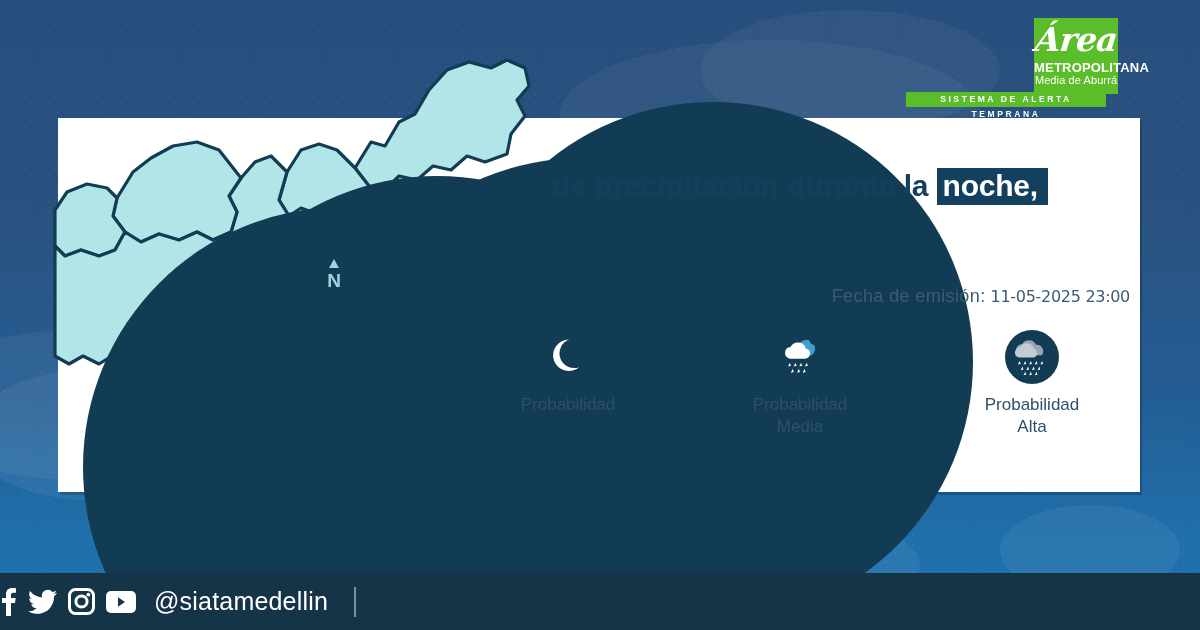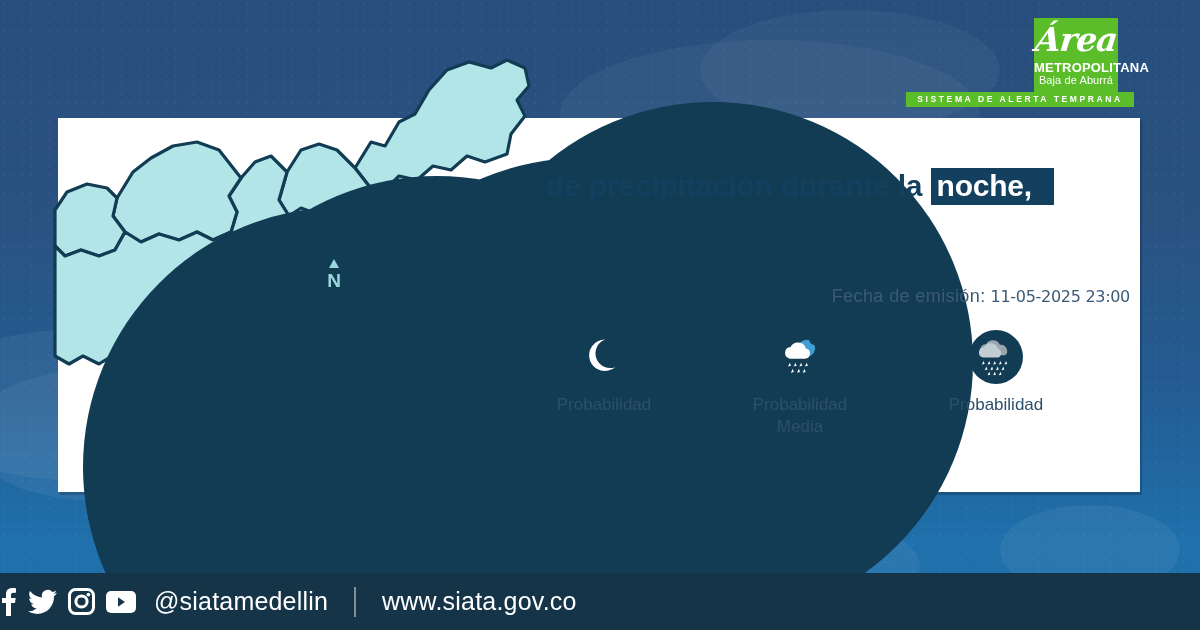--- a/index.html
+++ b/index.html
@@ -26,21 +26,21 @@
     background:#5bbd2a;color:#fff;text-align:center;
   }
   #am-script{
     font-family:"DejaVu Serif", serif;font-style:italic;font-weight:bold;
     font-size:33px;line-height:44px;letter-spacing:-1px;
     transform:skewX(-6deg);
   }
   #am-l1{font-size:13px;font-weight:bold;letter-spacing:.2px;line-height:12px;}
   #am-l2{font-size:11px;line-height:13px;letter-spacing:.1px;}
   #tagline{
-    position:absolute;left:906px;top:92px;width:228px;height:15px;
+    position:absolute;left:906px;top:92px;width:200px;height:15px;
     background:#5bbd2a;color:#fff;font-size:8.5px;font-weight:bold;
     letter-spacing:2.6px;text-align:center;line-height:15px;
   }
 
   
   #card{
     position:absolute;left:58px;top:118px;width:1082px;height:374px;
     background:#ffffff;box-shadow:2px 3px 0 rgba(0,0,0,.20);
   }
 
@@ -56,33 +56,33 @@
     border-radius:50%;background:#123c54;
   }
 
   
   #title{
     position:absolute;left:470px;top:168px;width:660px;
     text-align:center;color:#12405e;
     font-weight:bold;font-size:30px;line-height:36px;letter-spacing:-.2px;
   }
   #title .hl{
-    background:#12405e;color:#ffffff;padding:1px 22px 3px 6px;
+    background:#12405e;color:#ffffff;padding:1px 10px 3px 6px;
   }
   #fecha{
     position:absolute;left:470px;top:286px;width:660px;text-align:right;
     color:#3d5a75;font-size:18px;
   }
   #fecha .lbl{letter-spacing:.4px;}
   #fecha .val{font-family:"DejaVu Sans", sans-serif;font-size:16px;letter-spacing:-.3px;}
 
   
   #legend{
     position:absolute;left:470px;top:330px;width:660px;
-    display:flex;justify-content:center;gap:46px;
+    display:flex;justify-content:center;gap:82px;
   }
   .leg-item{width:150px;text-align:center;}
   .leg-ico{width:54px;height:54px;margin:0 auto 10px auto;}
   .leg-ico svg{display:block;width:54px;height:54px;}
   .leg-lab{color:#2d4f6b;font-size:17px;line-height:22px;}
 
   
   #footer{
     position:absolute;left:0;bottom:0;width:1200px;height:57px;
     background:#153448;display:flex;align-items:center;
@@ -104,21 +104,21 @@
   <div class="cloudsil dark" style="left:700px;top:10px;width:300px;height:120px;"></div>
   <div class="cloudsil" style="left:560px;top:495px;width:300px;height:110px;"></div>
   <div class="cloudsil" style="left:700px;top:520px;width:220px;height:90px;"></div>
   <div class="cloudsil" style="left:1000px;top:505px;width:180px;height:90px;"></div>
   <div id="dots"></div>
 
 
   <div id="am-logo">
     <div id="am-script">Área</div>
     <div id="am-l1">METROPOLITANA</div>
-    <div id="am-l2">Baja de Aburrá</div>
+    <div id="am-l2">Media de Aburrá</div>
   </div>
 
   <div id="tagline">SISTEMA DE ALERTA TEMPRANA</div>
 
   <div id="card"></div>
 
   <div id="map">
     <svg viewBox="0 0 520 520">
       <g fill="#b2e5e8" stroke="#123c54" stroke-width="3.2" stroke-linejoin="round">
 
@@ -298,20 +298,21 @@
             <path d="M25.5 32.5l-1.5 3.2 2.4-.5z"></path>
             <path d="M30.5 32.5l-1.5 3.2 2.4-.5z"></path>
             <path d="M18 37l-1.5 3.2 2.4-.5z"></path>
             <path d="M23 37l-1.5 3.2 2.4-.5z"></path>
             <path d="M28 37l-1.5 3.2 2.4-.5z"></path>
           </g>
         </svg>
       </div>
       <div class="leg-lab">
         <div>Probabilidad</div>
+        <div>Alta</div>
       </div>
     </div>
   </div>
 
   <div id="footer">
     <div id="social">
       <span>
         <svg width="17" height="28" viewBox="0 0 17 28">
             <path d="M11 28V15h4l.7-5H11V7.2c0-1.4.4-2.4 2.5-2.4H16V.2C15.5.1 14 0 12.2 0 8.5 0 6 2.2 6 6.3V10H2v5h4v13z" fill="#fff"></path>
           </svg>
@@ -330,16 +331,15 @@
       </span>
       <span>
         <svg width="30" height="22" viewBox="0 0 30 22">
           <rect x="0" y="0" width="30" height="22" rx="5" fill="#fff"></rect>
           <path d="M12 6.2l7 4.8-7 4.8z" fill="#153448"></path>
         </svg>
       </span>
     </div>
     <div id="handle">@siatamedellin</div>
     <div id="divider"></div>
-    <div id="web">www.siata.gov.co</div>
   </div>
 
 </div>
 
 </body></html>

